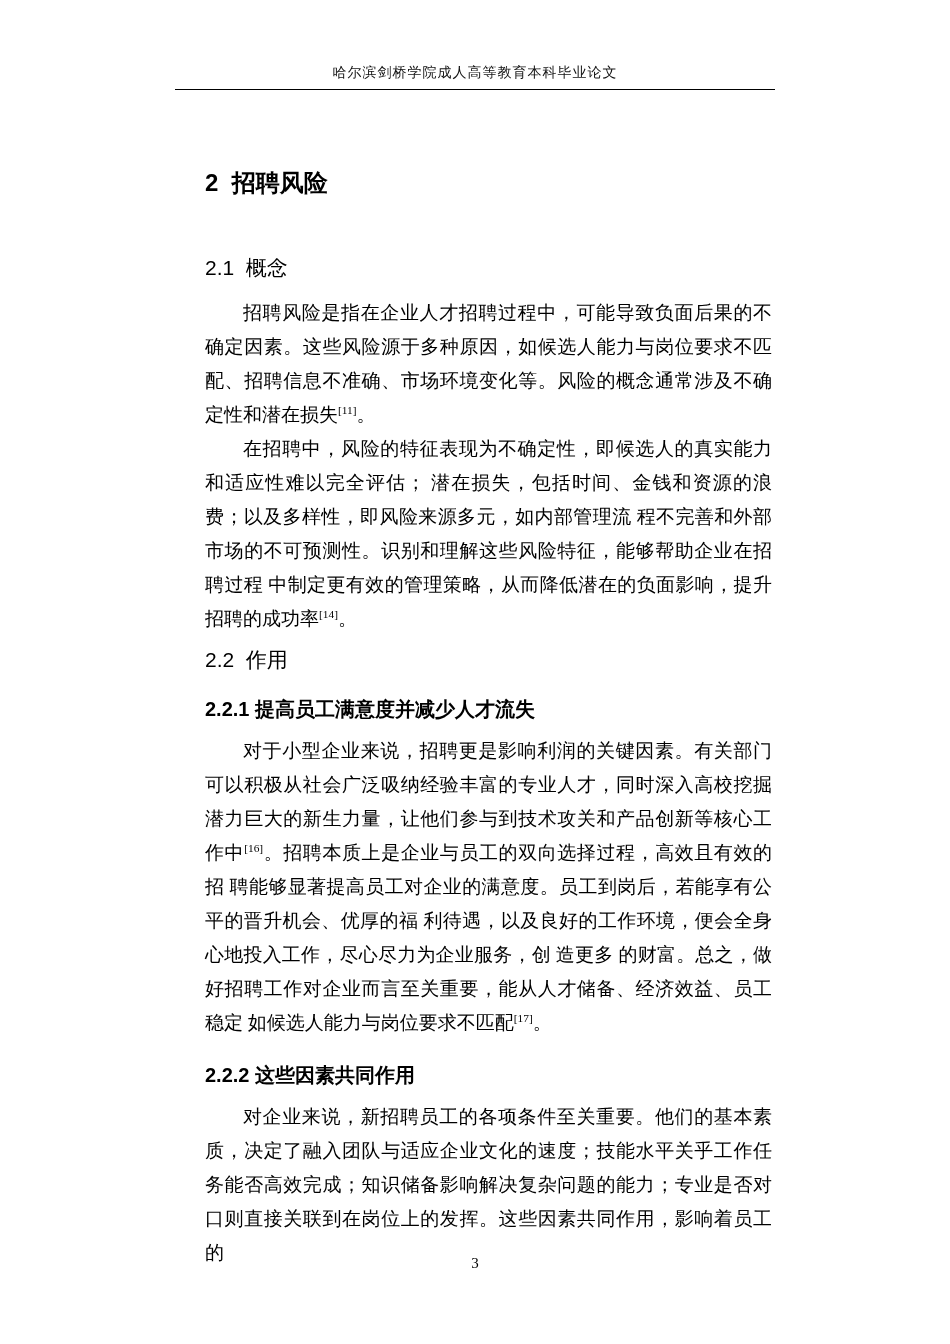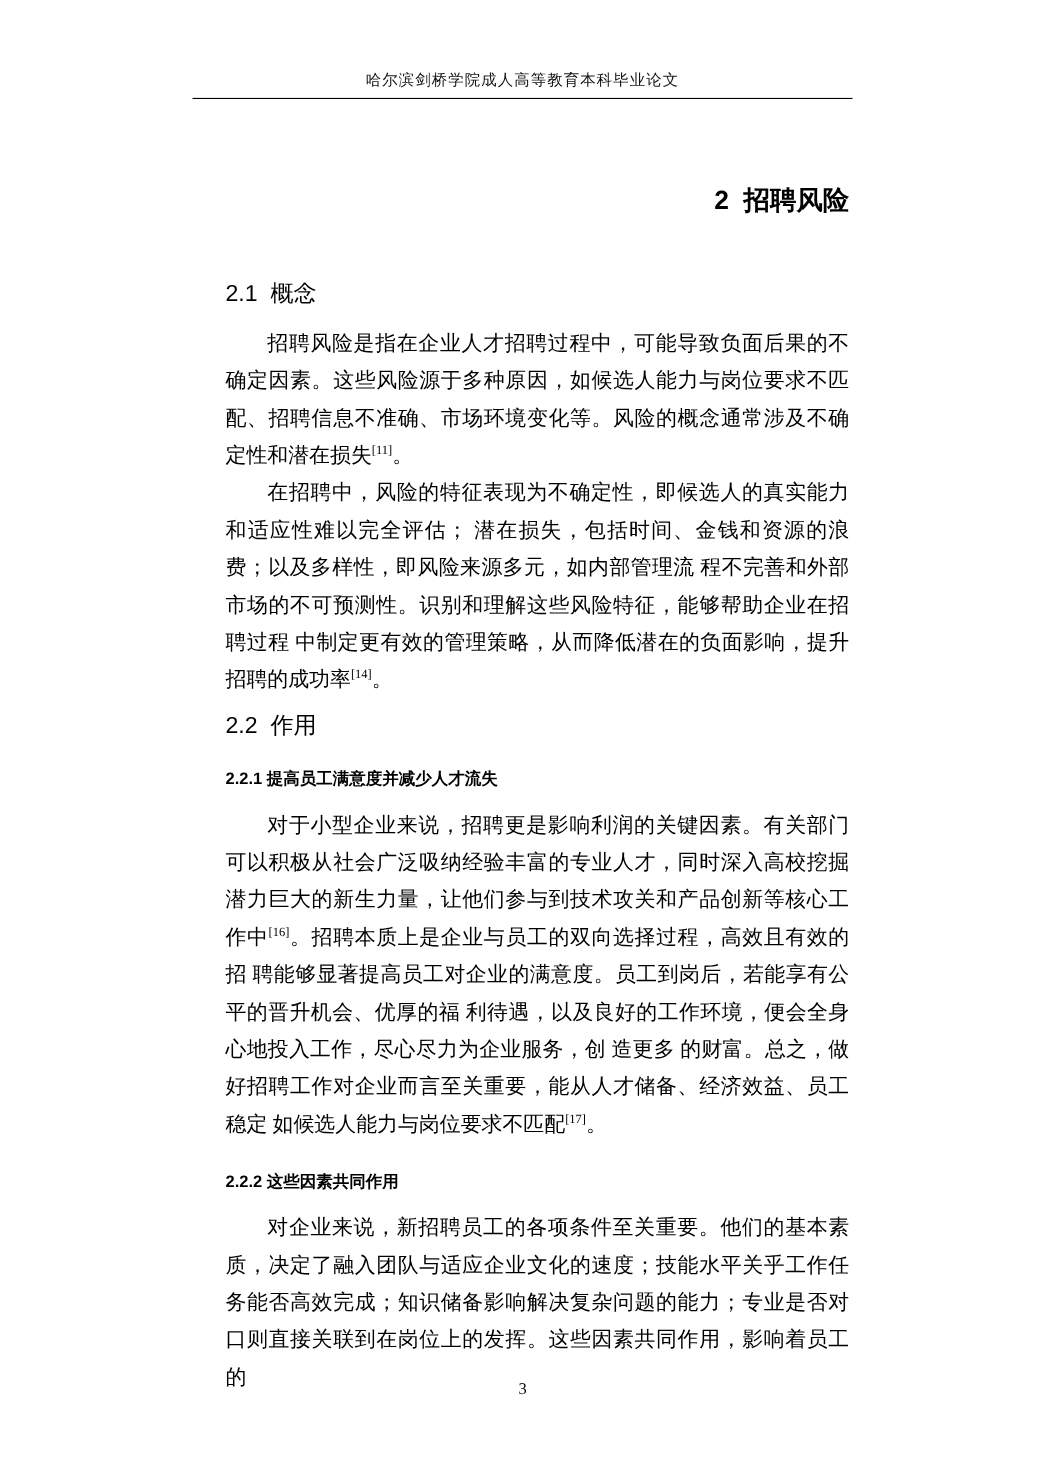--- a/index.html
+++ b/index.html
@@ -30,38 +30,37 @@
   .doc-body {
     margin: 0 88px 0 115px;
   }
   .h1 {
     font-family: "Liberation Sans", "DejaVu Sans", sans-serif;
     font-weight: bold;
     font-size: 24px;
     line-height: 30px;
     margin-top: 78px;
     white-space: pre-wrap;
-    text-align: right;
   }
   .h2 {
     font-family: "Liberation Sans", "DejaVu Sans", sans-serif;
     font-weight: normal;
     font-size: 21px;
     line-height: 28px;
     margin-top: 10px;
     margin-bottom: 14px;
     white-space: pre-wrap;
   }
   .h1 + .h2 {
     margin-top: 56px;
   }
   .h3 {
     font-family: "Liberation Sans", "DejaVu Sans", sans-serif;
     font-weight: bold;
-    font-size: 15px;
+    font-size: 20px;
     line-height: 26px;
     margin-top: 22px;
     margin-bottom: 12px;
     white-space: pre-wrap;
   }
   .para {
     font-size: 19px;
     line-height: 34px;
     text-align: justify;
     text-indent: 2em;

